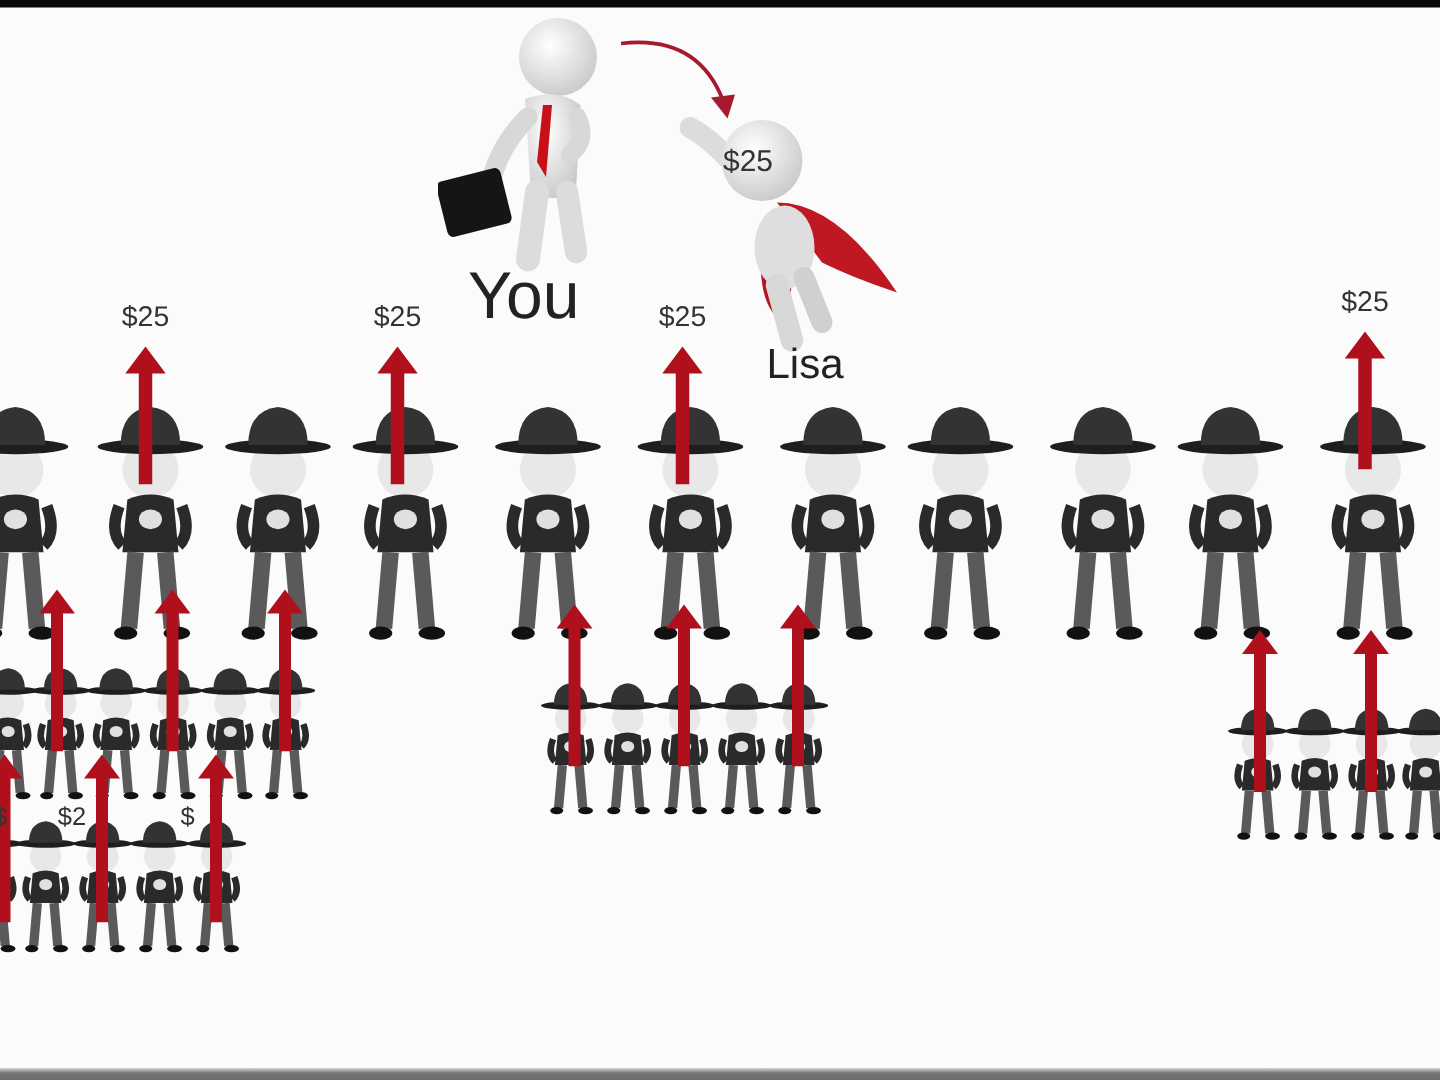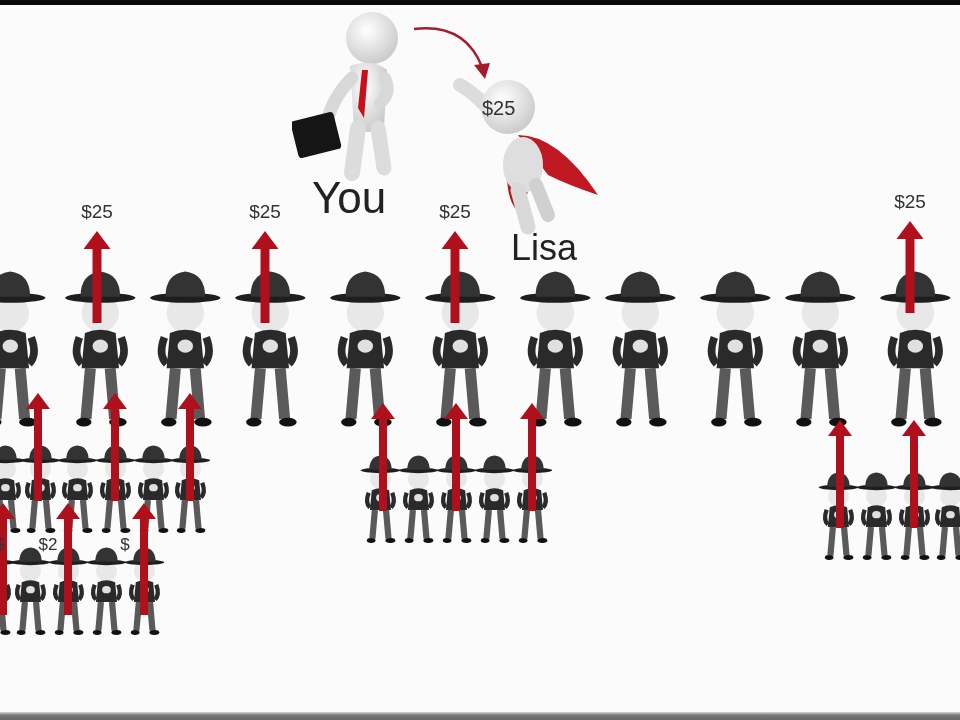--- a/index.html
+++ b/index.html
@@ -45,21 +45,21 @@
   <svg class="fig" style="left:448px;top:60px" width="160" height="170" viewBox="0 0 160 170">
     <path d="M70 70 Q110 70 150 130 Q120 120 100 110 Z" fill="#c01822"></path>
     <path d="M60 90 Q55 140 75 150 L85 100 Z" fill="#b51520"></path>
     <path d="M12 20 Q30 30 50 55" stroke="#dcdcdc" stroke-width="14" fill="none" stroke-linecap="round"></path>
     <circle cx="60" cy="42" r="27" fill="url(#sk)"></circle>
     <ellipse cx="75" cy="100" rx="20" ry="28" fill="#dedede"></ellipse>
     <path d="M70 125 L80 162" stroke="#d8d8d8" stroke-width="15" stroke-linecap="round"></path>
     <path d="M88 120 L100 150" stroke="#d0d0d0" stroke-width="14" stroke-linecap="round"></path>
   </svg>
   <div class="lbl" style="left:482px;top:92px;font-size:20px;color:#333;">$25</div>
-  <div class="lbl" style="left:511px;top:222px;font-size:36px;">Lisa</div>
+  <div class="lbl" style="left:511px;top:222px;font-size:28px;">Lisa</div>
 
   <div id="l1">
       <svg width="72.60000000000001" height="165" viewBox="0 0 66 150" class="fig" style="left: -26.3px; top: 262px;">
         <circle cx="33" cy="42" r="17" fill="#e8e8e8"></circle>
         <path d="M19 60 Q33 54 47 60 L50 92 L16 92 Z" fill="#2a2a2a"></path>
         <ellipse cx="33" cy="72" rx="7" ry="6" fill="#e0e0e0"></ellipse>
         <path d="M14 64 Q8 80 16 88" stroke="#2a2a2a" stroke-width="7" fill="none"></path>
         <path d="M52 64 Q58 80 50 88" stroke="#2a2a2a" stroke-width="7" fill="none"></path>
         <path d="M24 92 L20 138" stroke="#5a5a5a" stroke-width="10"></path>
         <path d="M42 92 L46 138" stroke="#5a5a5a" stroke-width="10"></path>

